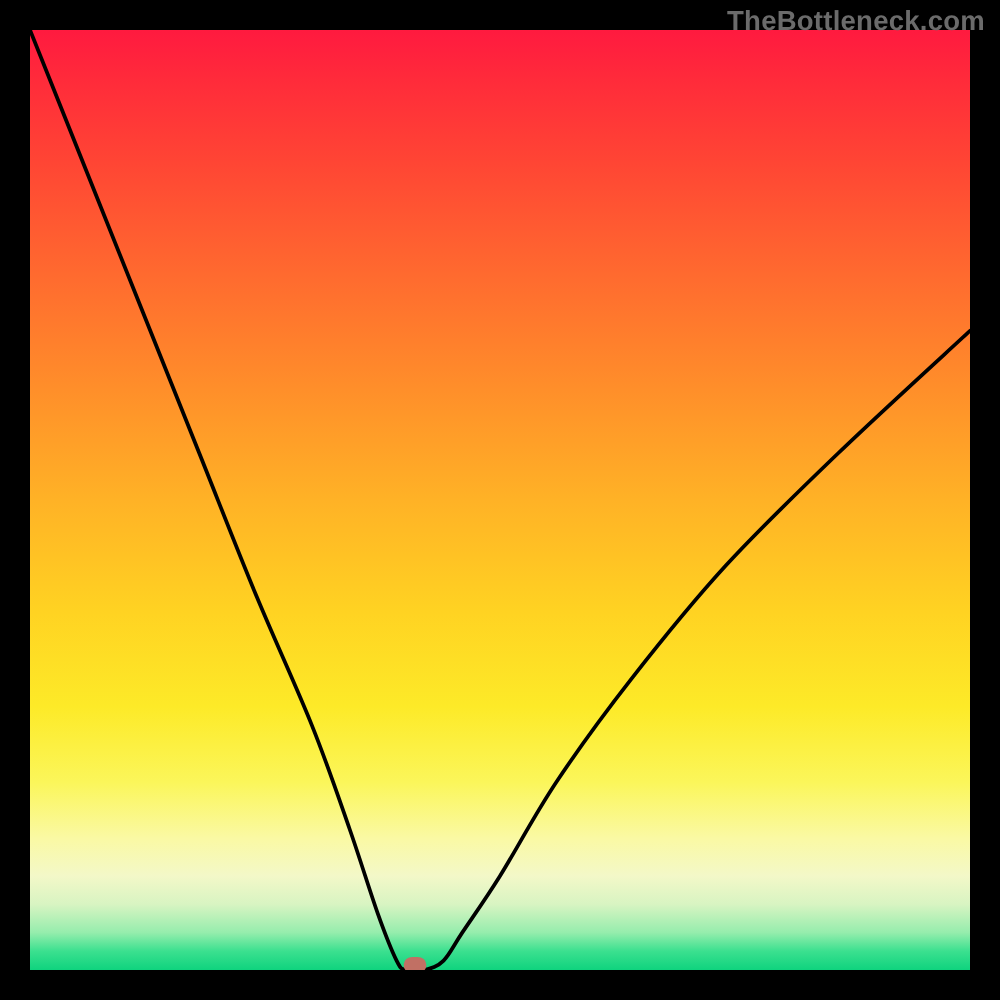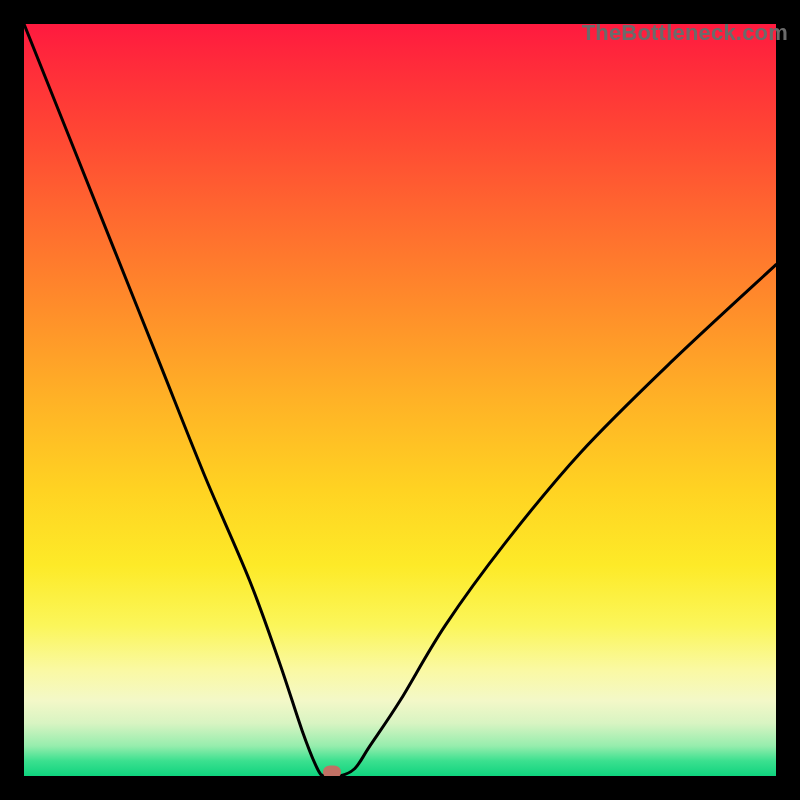--- a/index.html
+++ b/index.html
@@ -20,21 +20,20 @@
   }
   .watermark {
     position: absolute;
     top: 4px;
     right: 12px;
     color: #6b6b6b;
     font-size: 22px;
     font-weight: 600;
     letter-spacing: 0.2px;
     user-select: none;
-    margin-top: 16px;
   }
   .plot-area {
     position: absolute;
     left: 24px;
     top: 24px;
     width: 752px;
     height: 752px;
     overflow: hidden;
   }
   .gradient {

